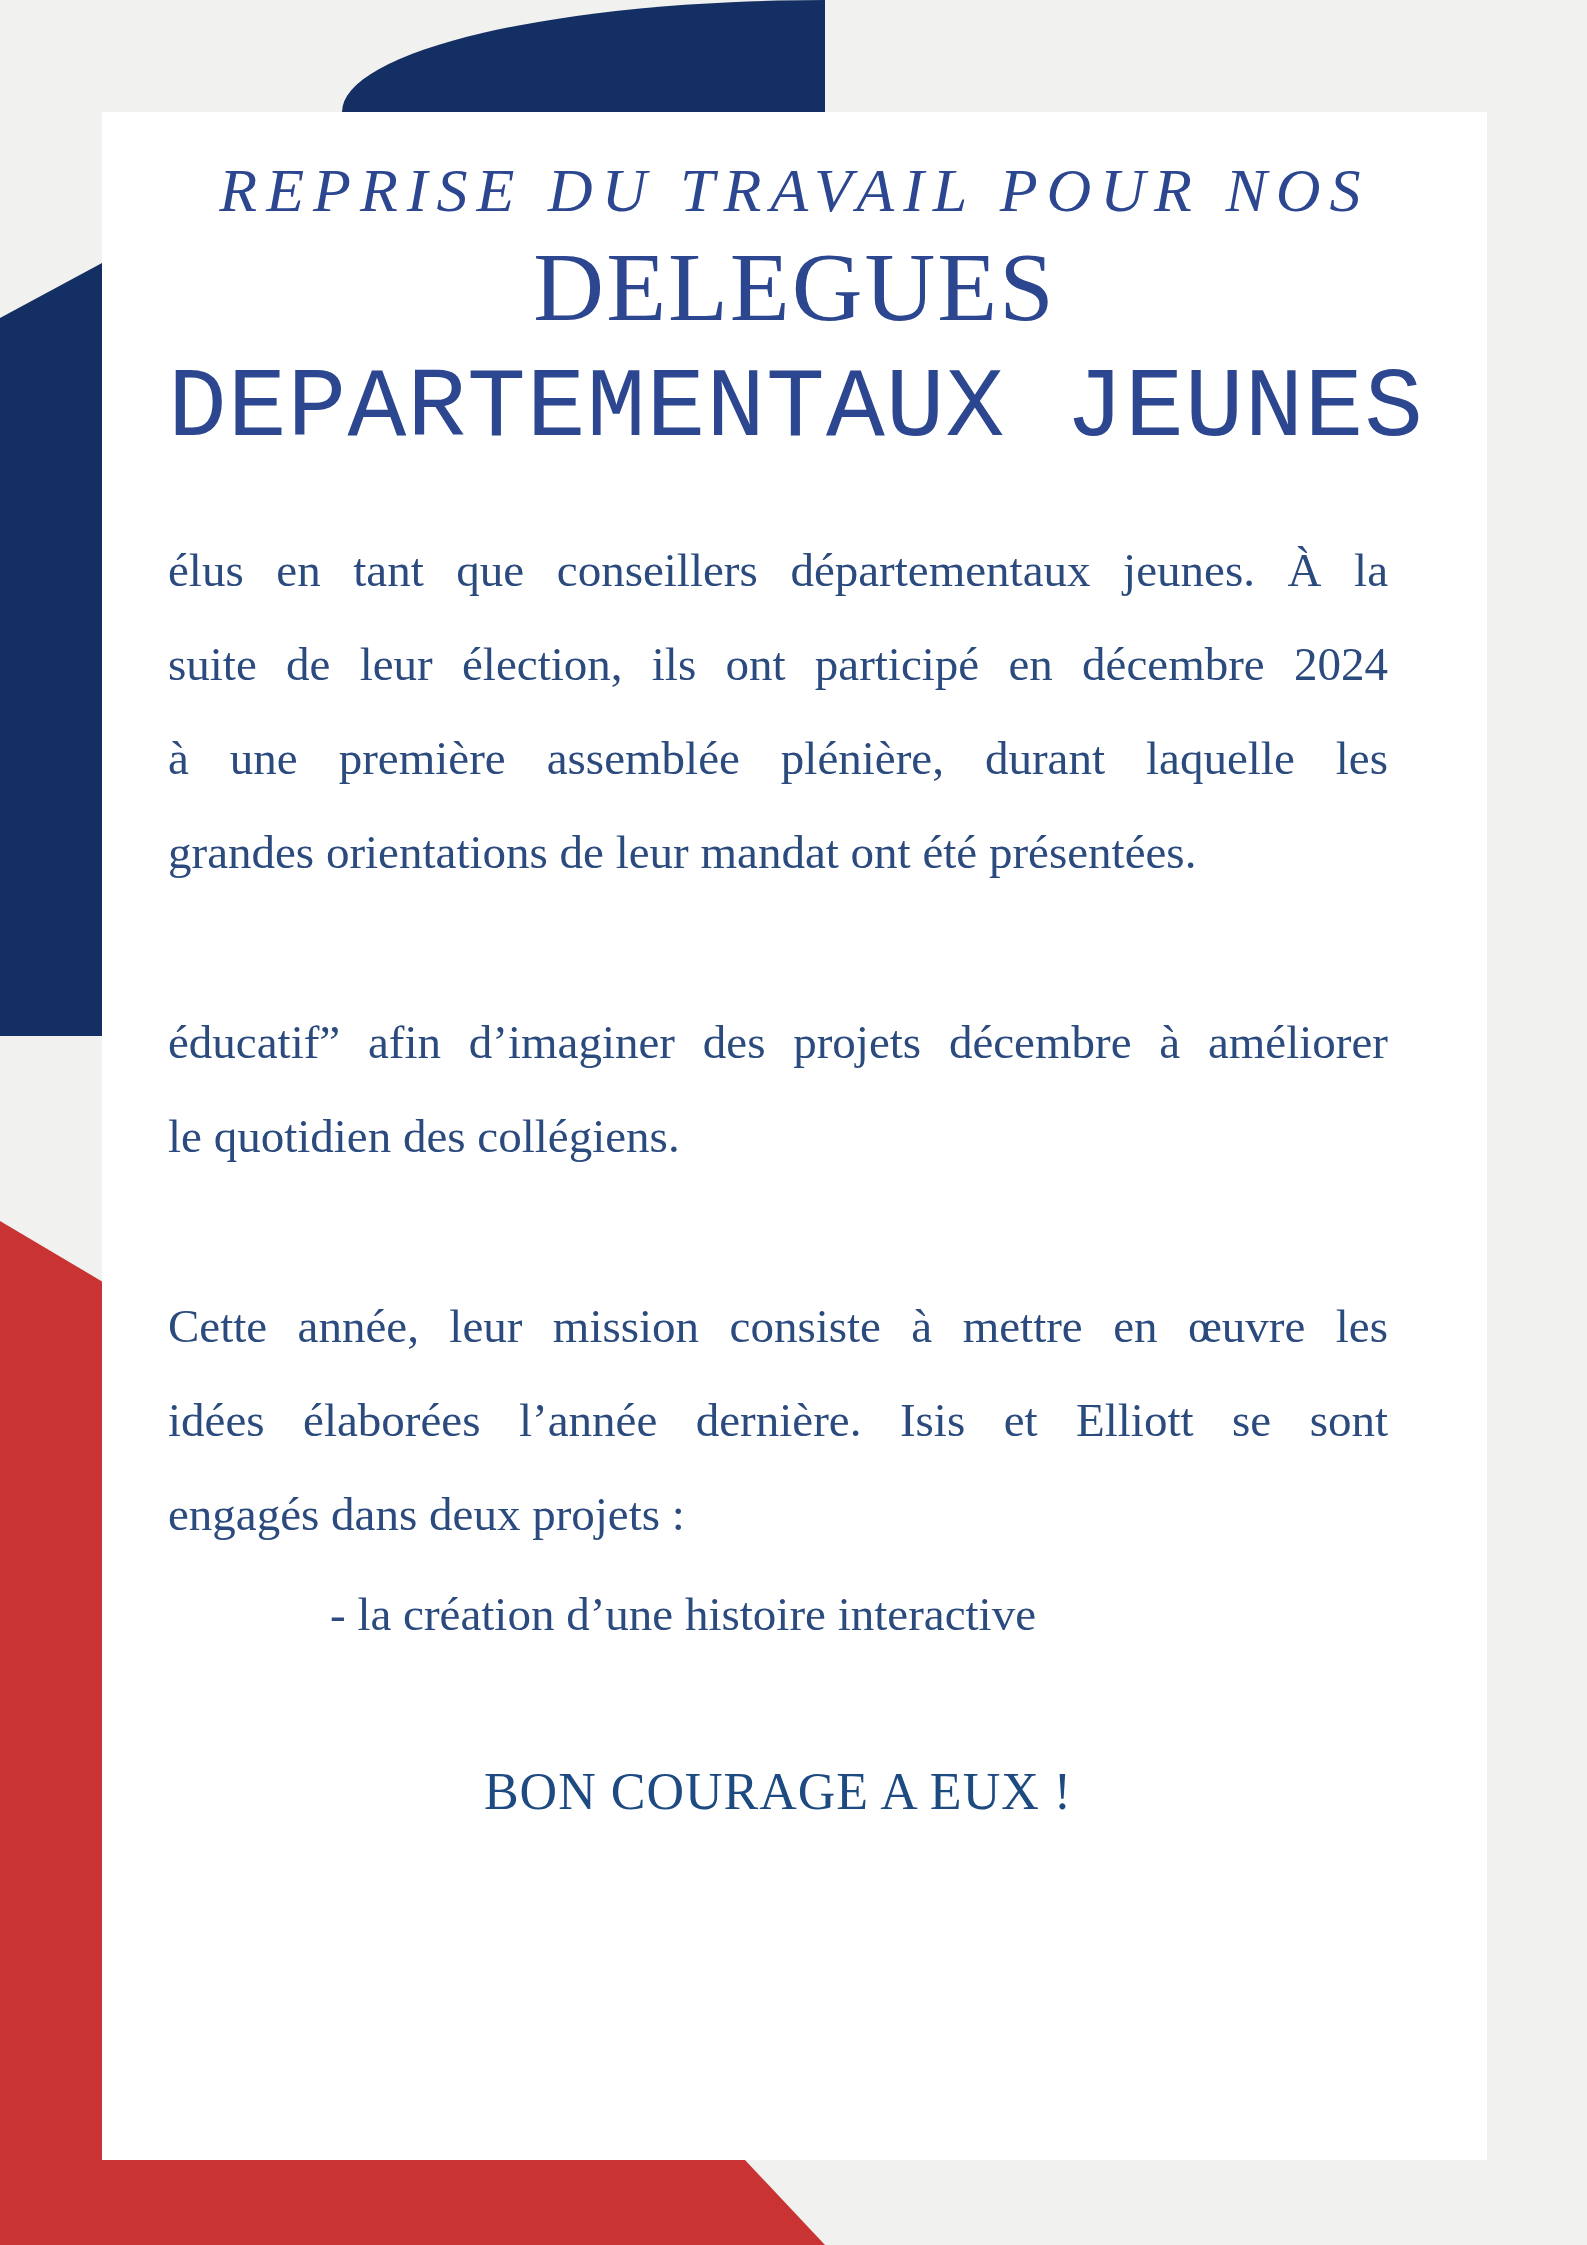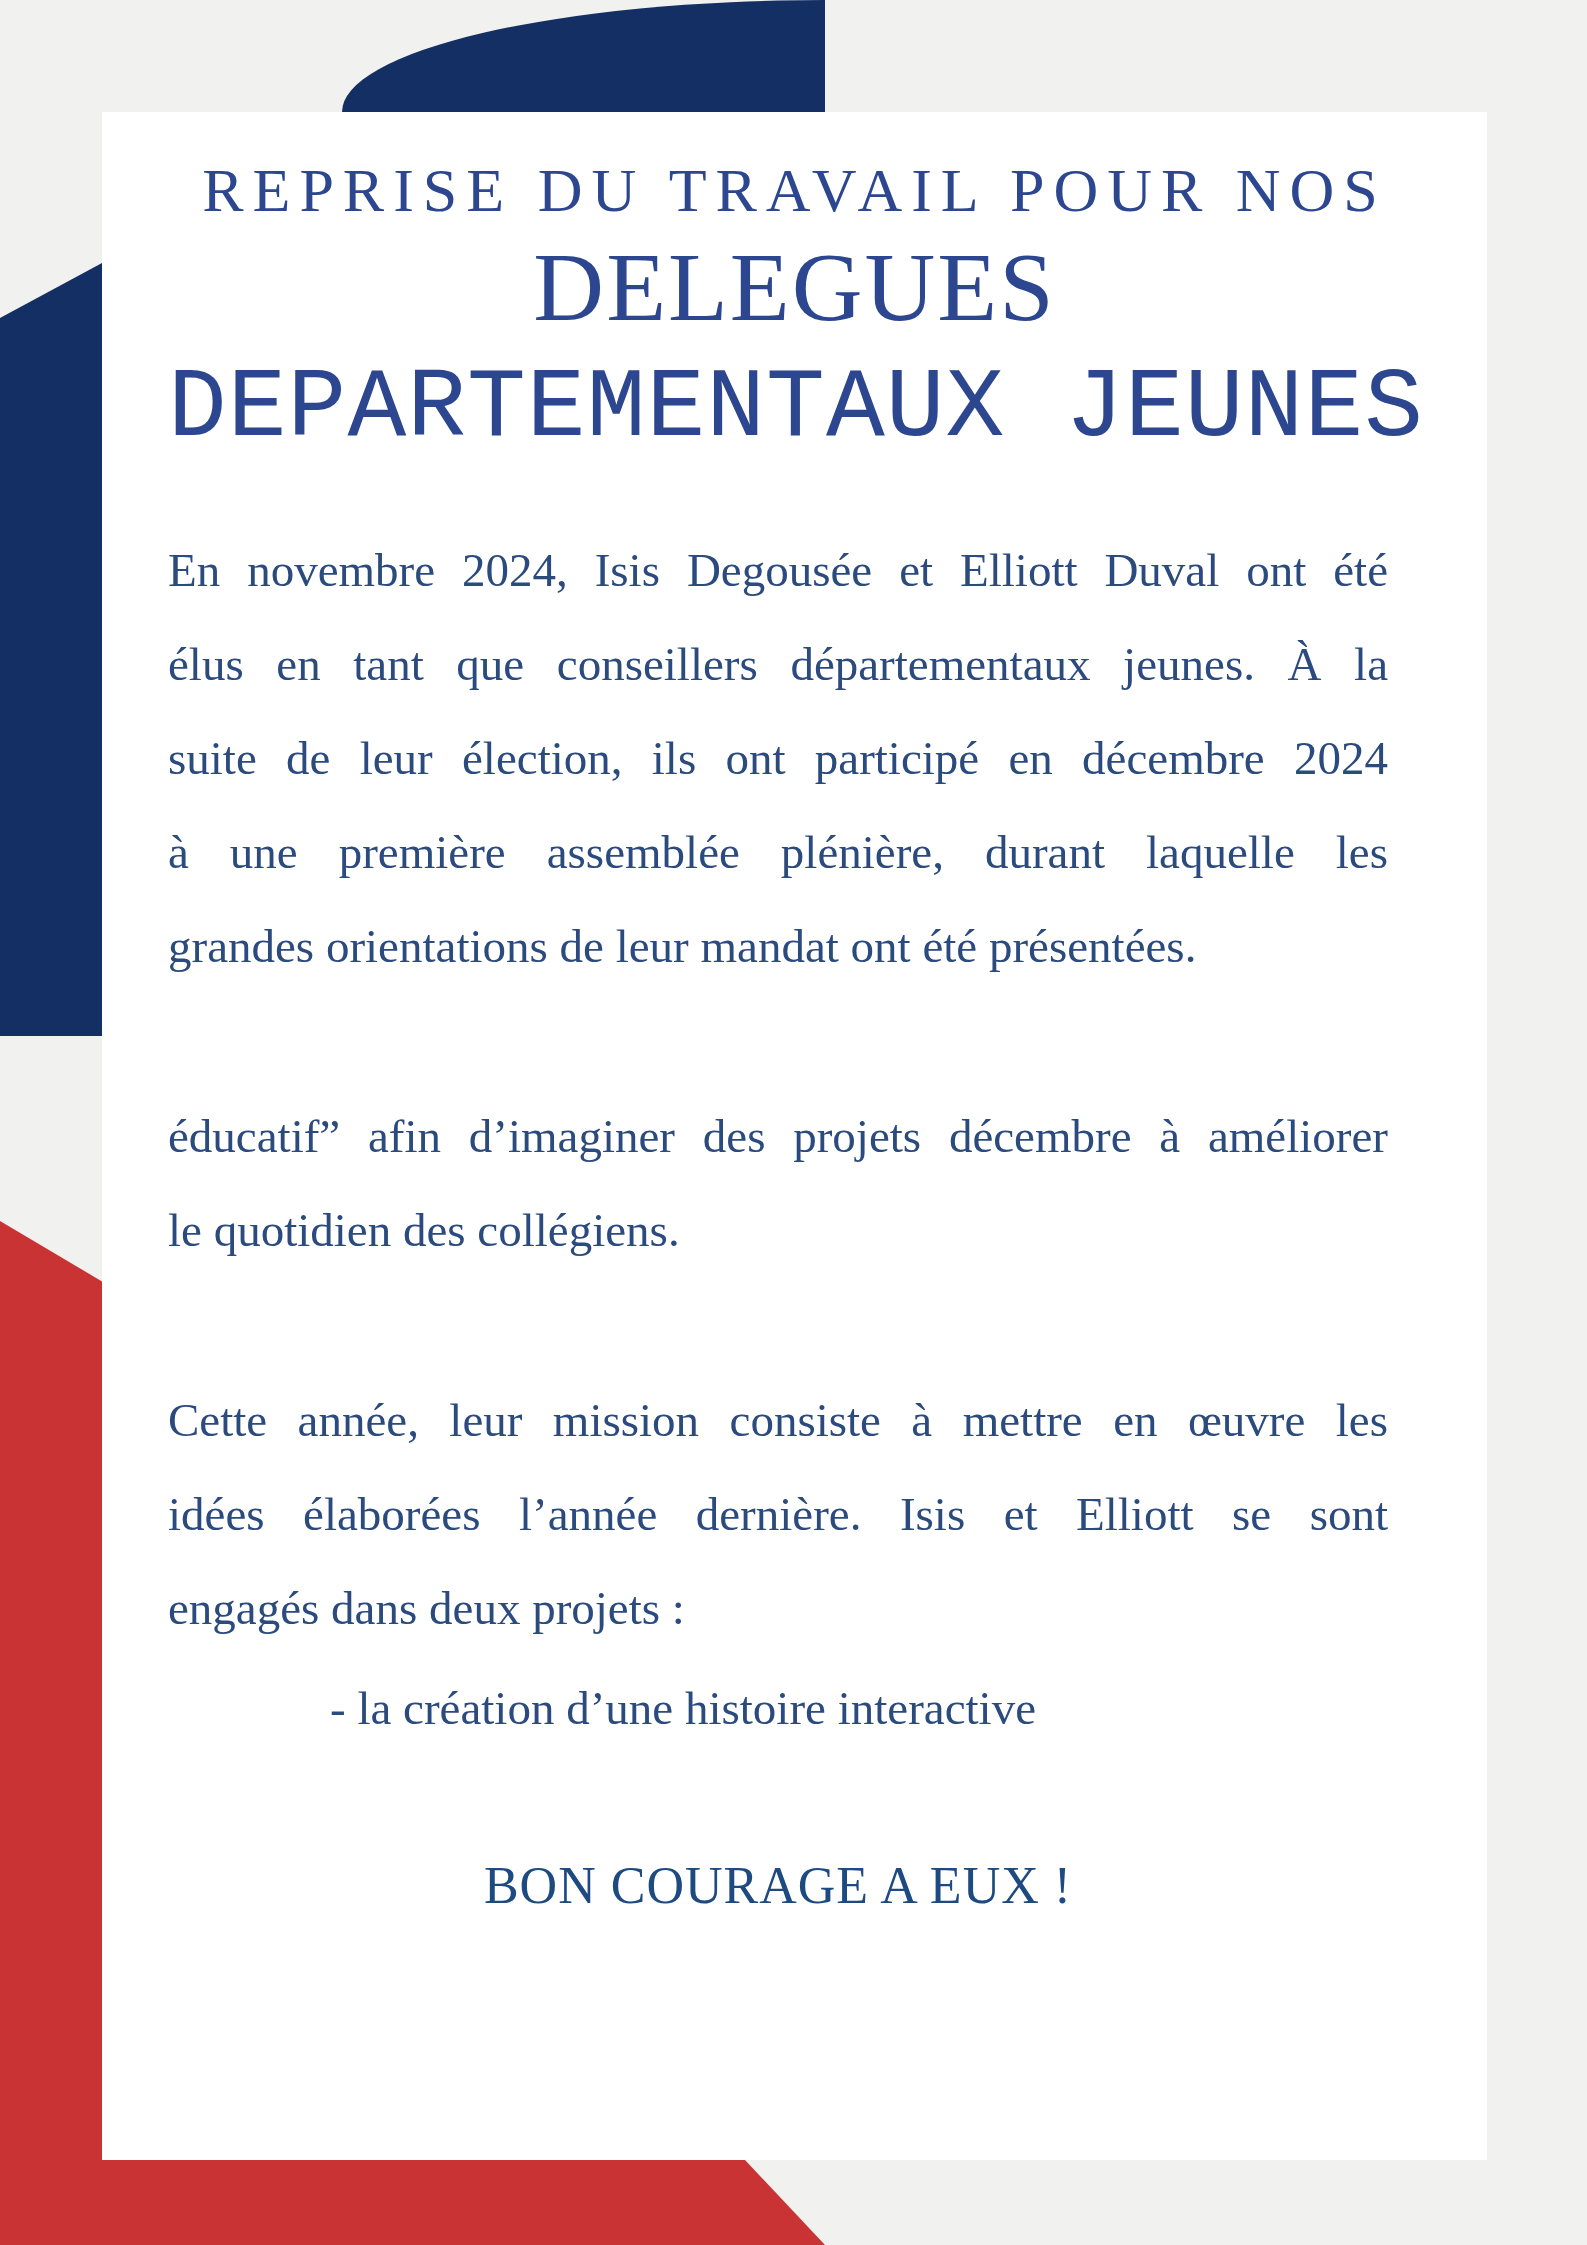--- a/index.html
+++ b/index.html
@@ -43,20 +43,21 @@
     background:var(--card,#ffffff);
   }
   .content { padding:0 66px; }
   .kicker {
     margin-top:47px;
     text-align:center;
     font-size:62px; line-height:1;
     letter-spacing:9px;
     color:var(--title);
     white-space:nowrap;
+    font-style:italic;
   }
   .title1 {
     margin-top:17px;
     text-align:center;
     font-size:98px; line-height:1;
     letter-spacing:2px;
     color:var(--title);
     white-space:nowrap;
   }
   .title2 {
@@ -98,21 +99,20 @@
   <div class="shape bottom-red"></div>
 
   <div class="card">
     <div class="content">
       <div class="kicker">REPRISE DU TRAVAIL POUR NOS</div>
       <div class="title1">DELEGUES</div>
       <div class="title2">DEPARTEMENTAUX JEUNES</div>
 
       <div class="paras">
           <div class="para">
-            <div class="pline">En novembre 2024, Isis Degousée et Elliott Duval ont été</div>
             <div class="pline">élus en tant que conseillers départementaux jeunes. À la</div>
             <div class="pline">suite de leur élection, ils ont participé en décembre 2024</div>
             <div class="pline">à une première assemblée plénière, durant laquelle les</div>
             <div class="pline lastline">grandes orientations de leur mandat ont été présentées.</div>
           </div>
           <div class="para">
             <div class="pline">éducatif” afin d’imaginer des projets décembre à améliorer</div>
             <div class="pline lastline">le quotidien des collégiens.</div>
           </div>
           <div class="para">

